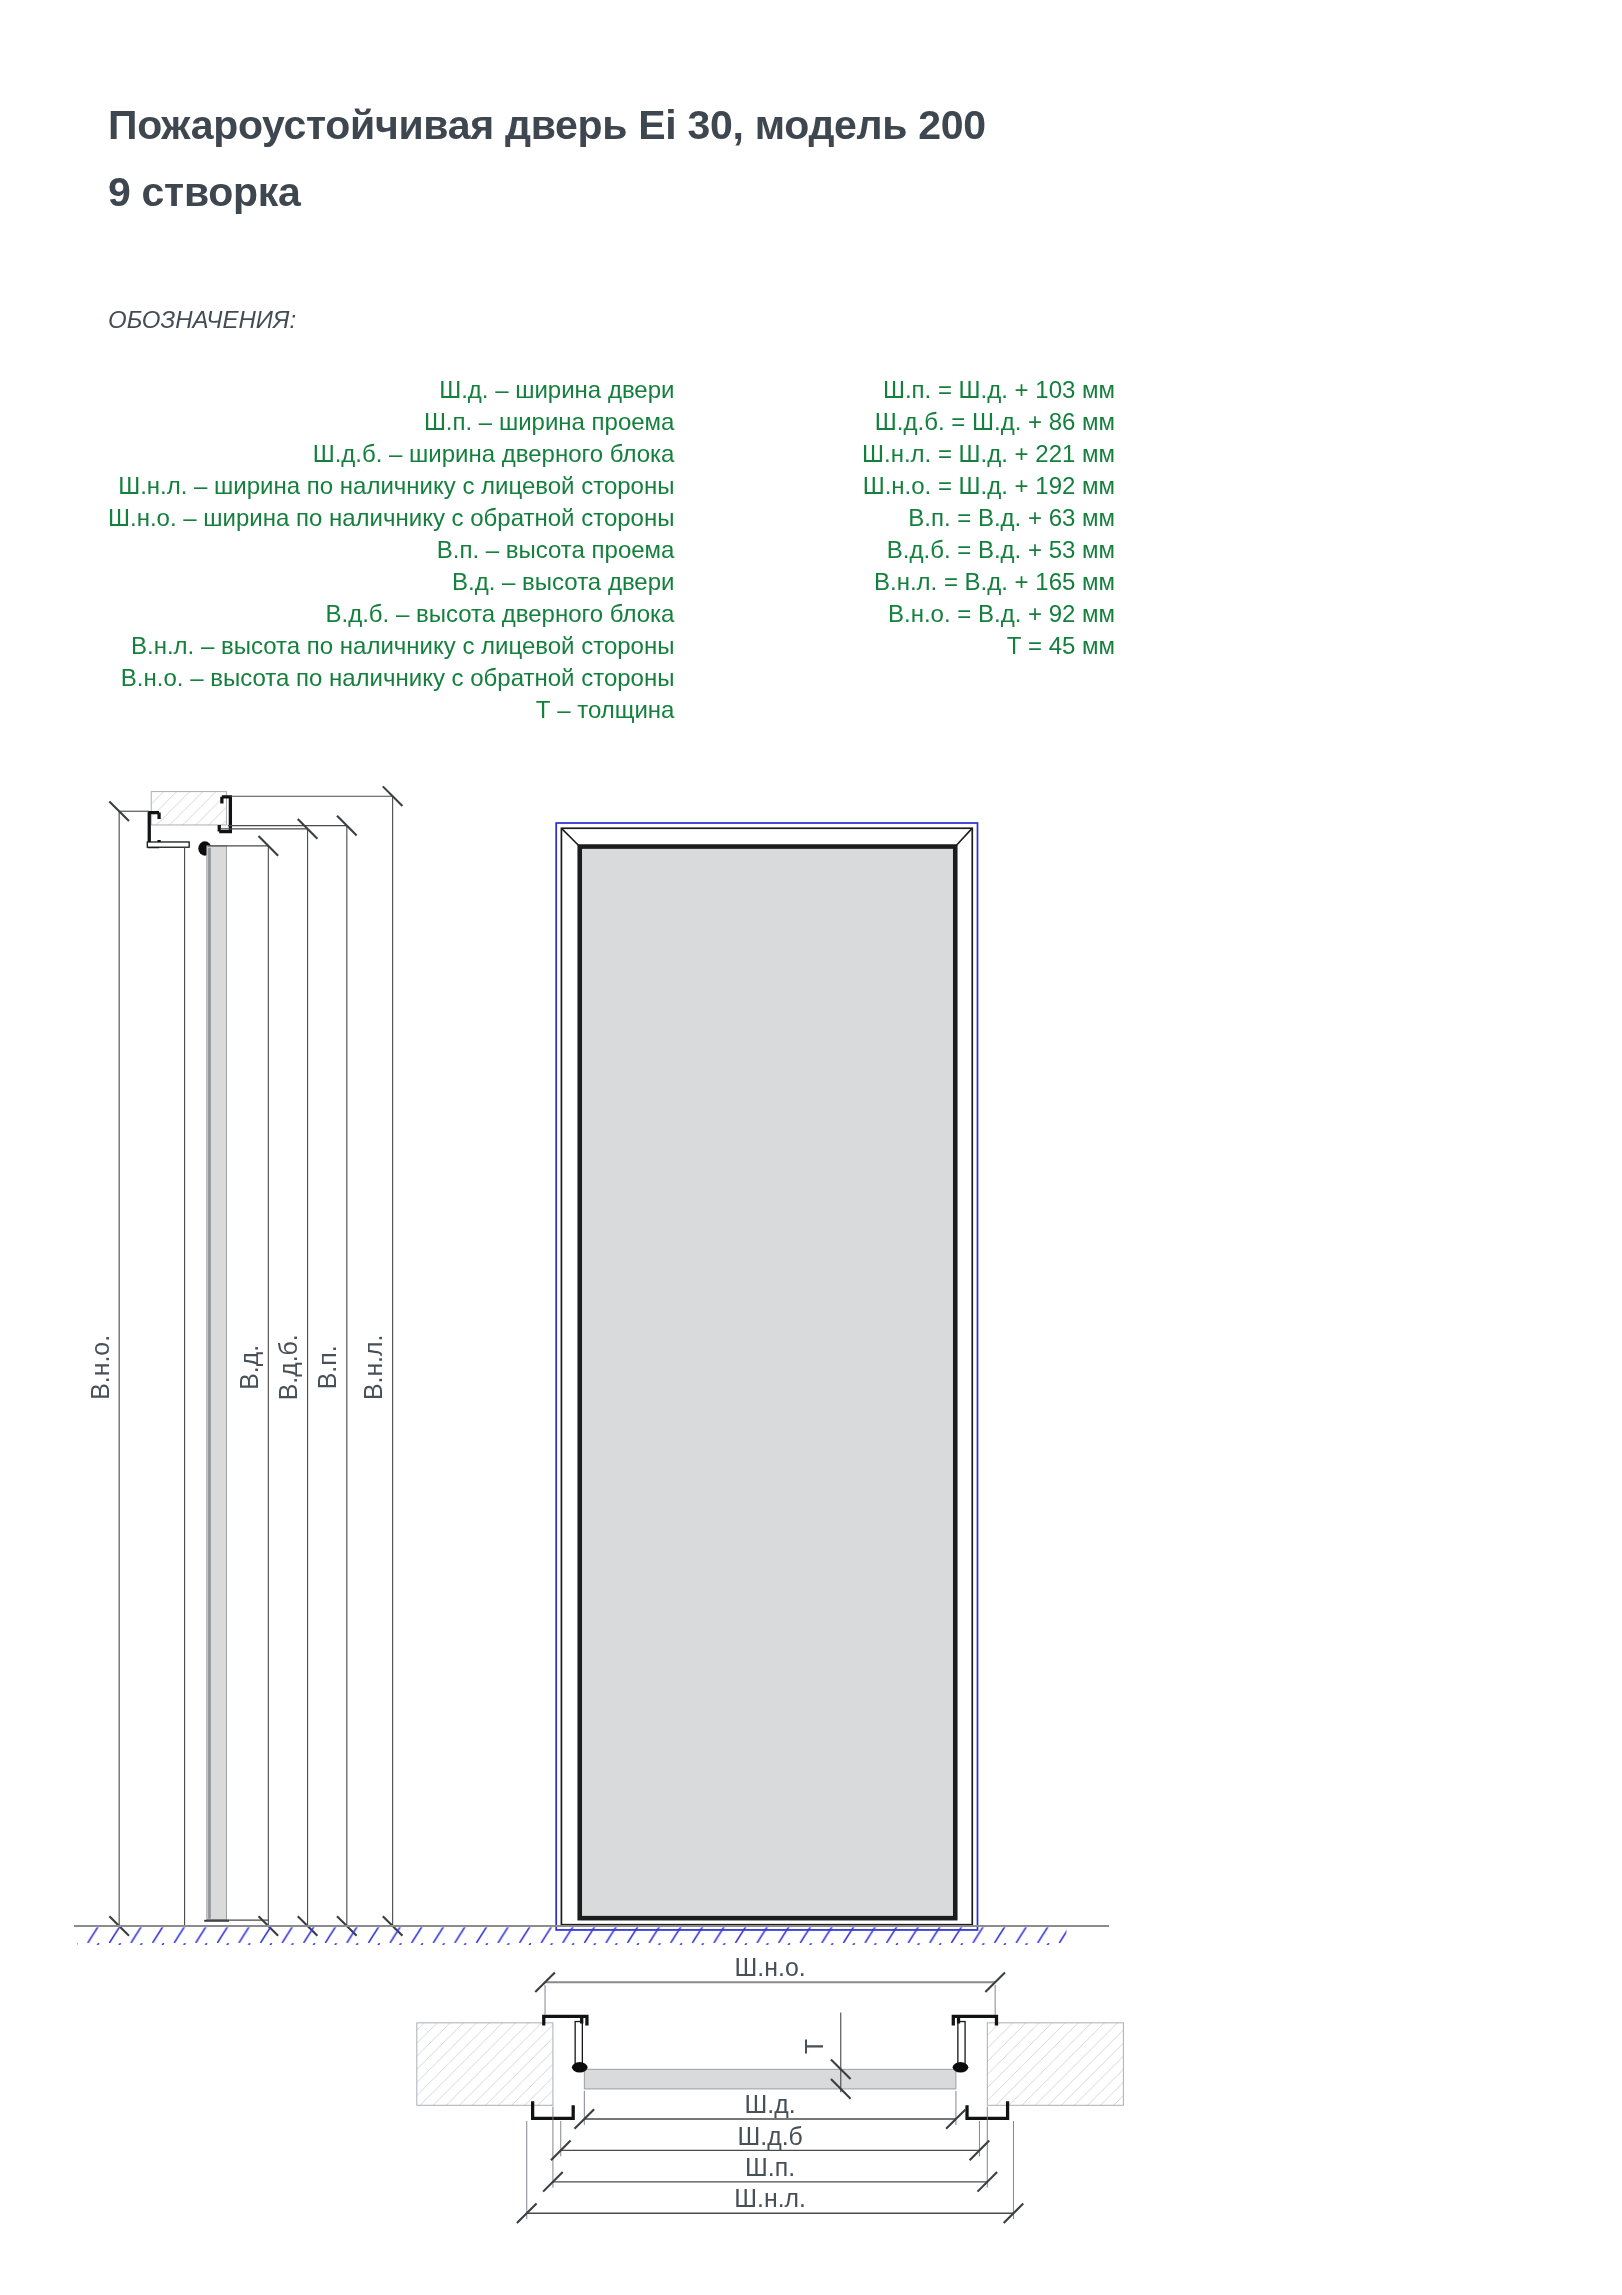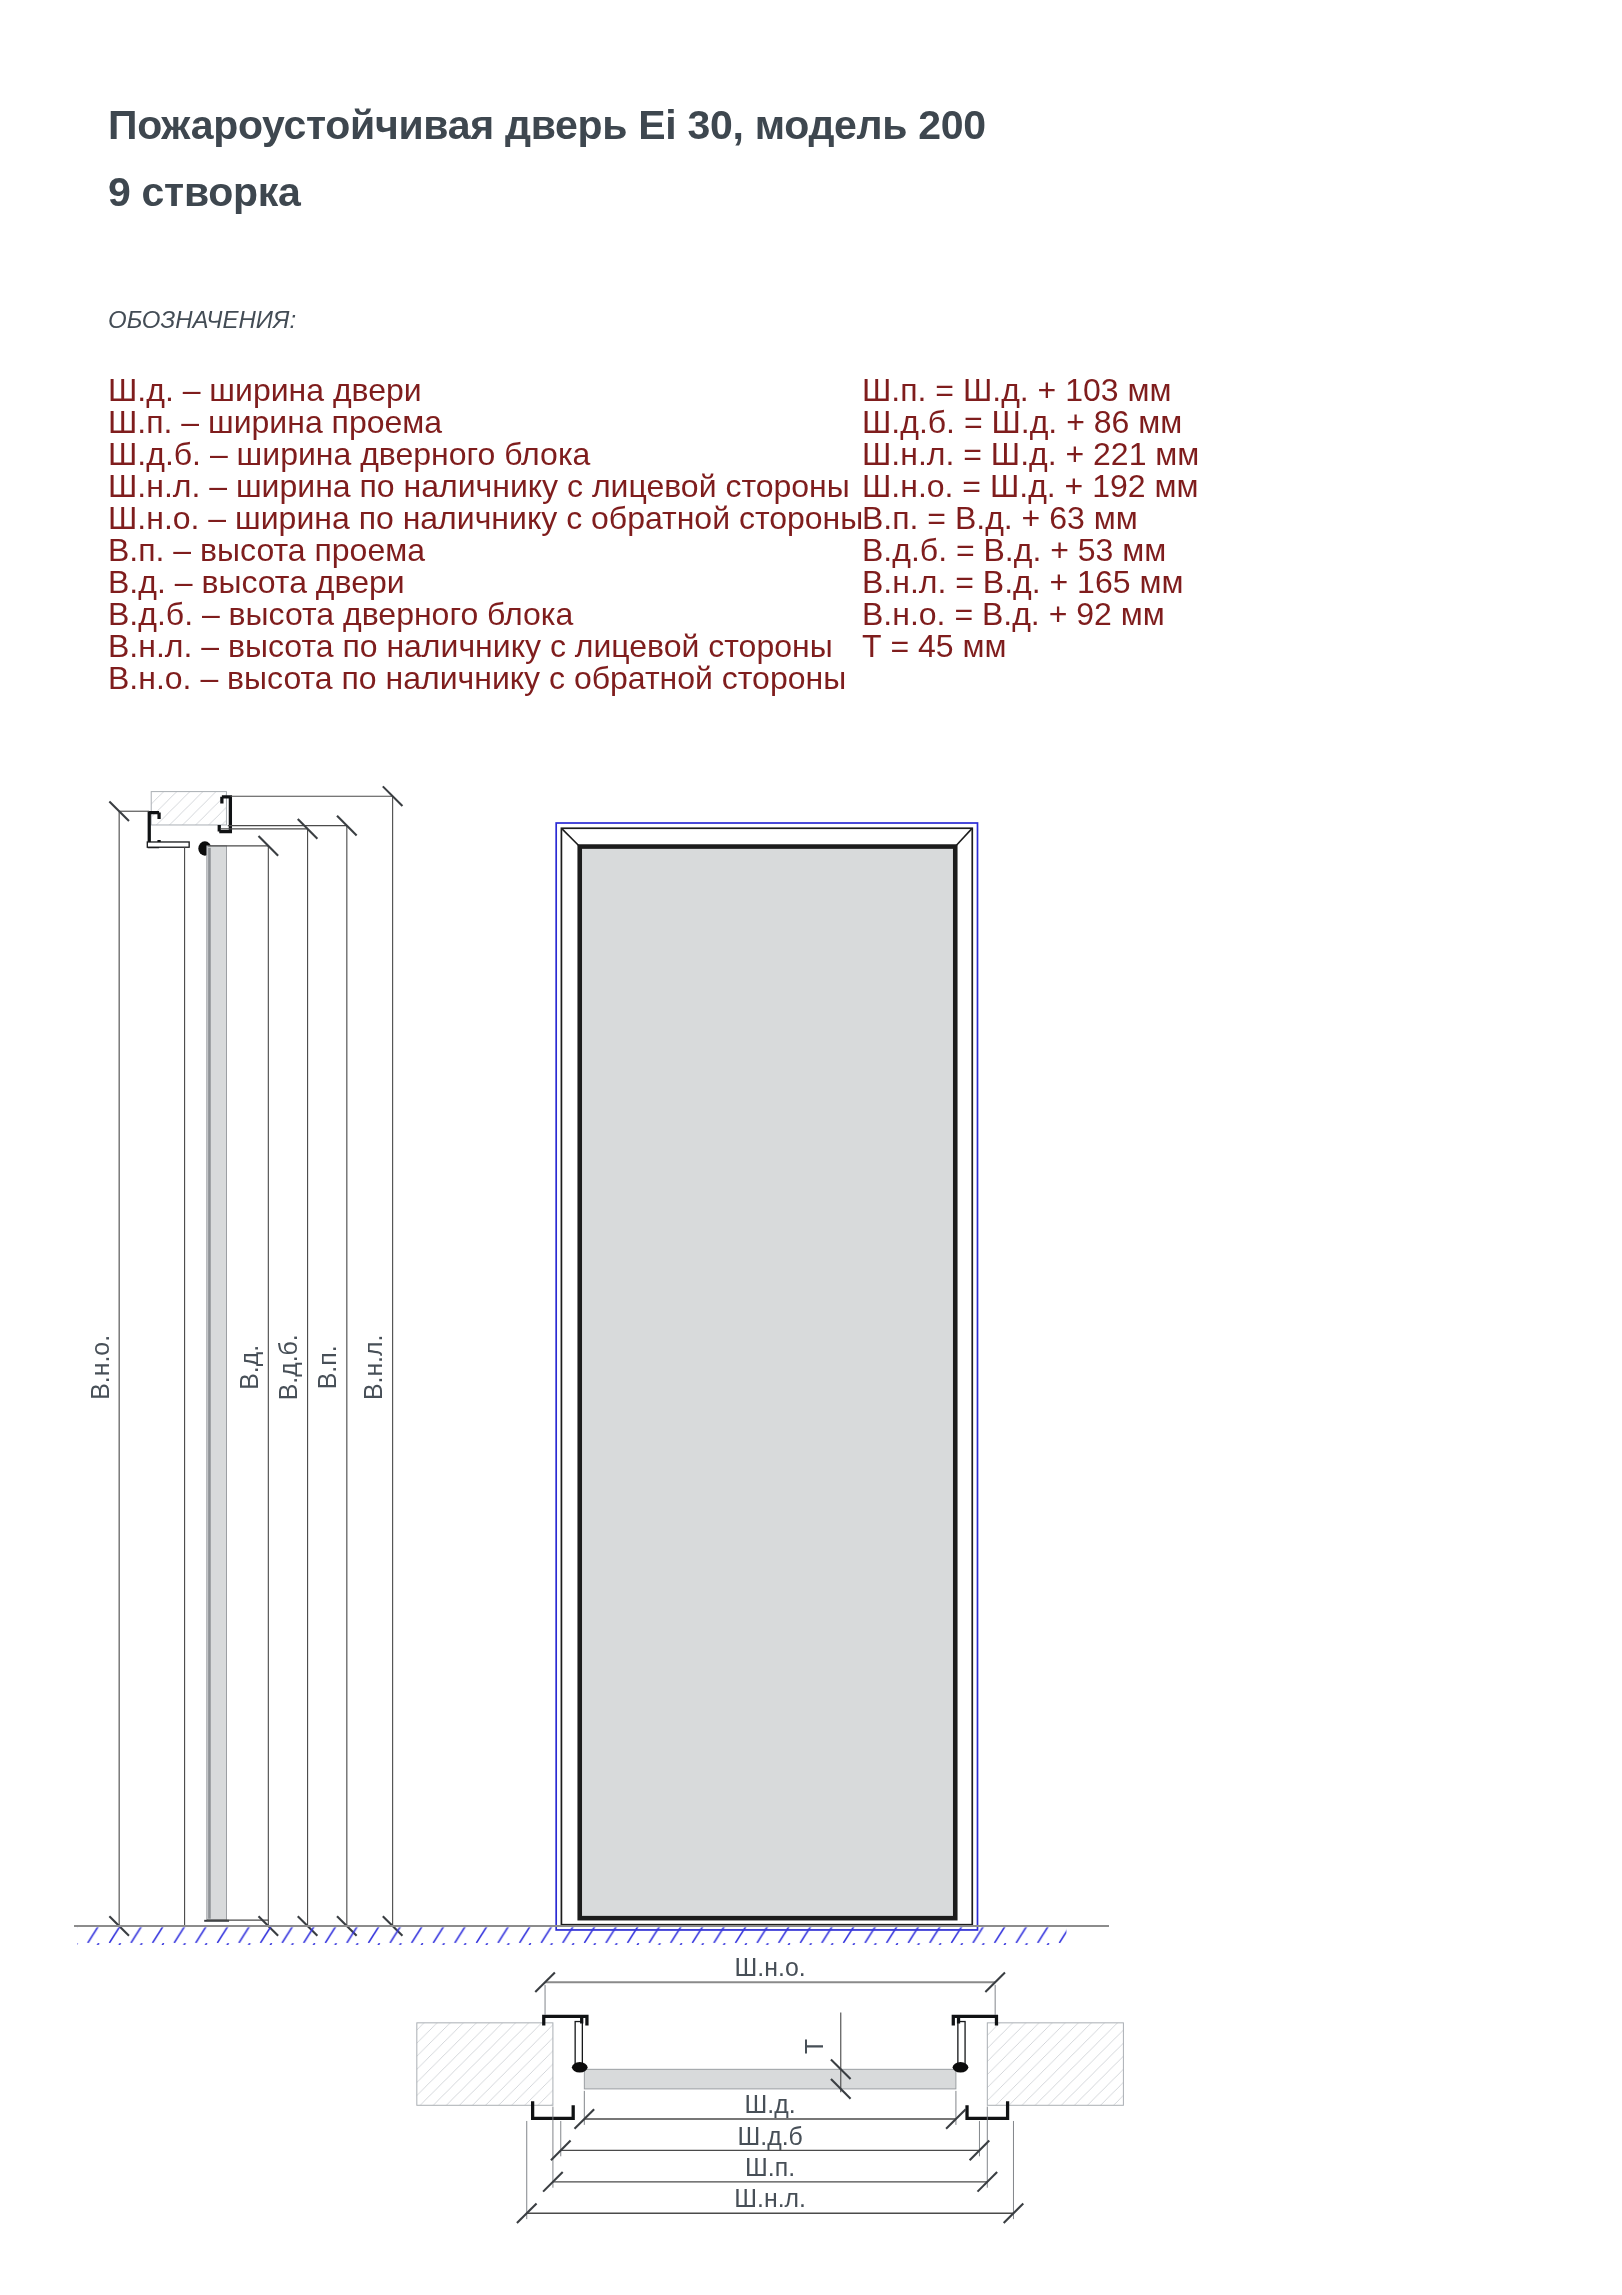--- a/index.html
+++ b/index.html
@@ -11,22 +11,23 @@
   .abs{position:absolute;}
   .title{
     left:108px;top:92px;width:1112px;
     font-size:41px;line-height:67px;font-weight:700;color:#3e474f;
     letter-spacing:-0.3px;
   }
   .legend-heading{
     left:108px;top:306px;font-size:24px;font-weight:400;color:#434c55;font-style:italic;
   }
   .legend-col{
-    top:374px;font-size:32px;line-height:32px;font-weight:400;color:#7f1d1d;
+    top:374px;font-size:24px;line-height:32px;font-weight:400;color:#15803d;
     white-space:nowrap;
+    text-align:right;
   }
   .legend-left{left:108px;}
   .legend-right{left:862px;}
   svg.drawing{position:absolute;left:0;top:0;}
   .thin{stroke:#4a4a4a;stroke-width:1.7;fill:none;}
   .ext{stroke:#767b80;stroke-width:1.4;fill:none;}
   .dim{stroke:#4a4a4a;stroke-width:2;fill:none;}
   .dim-thick{stroke:#8a8a8a;stroke-width:3;fill:none;}
   .profile{stroke:#101214;stroke-width:5;fill:none;stroke-linejoin:miter;}
   .profile-thin{stroke:#16181a;stroke-width:2;fill:#ffffff;}
@@ -186,20 +187,21 @@
   <div>Ш.д. – ширина двери</div>
   <div>Ш.п. – ширина проема</div>
   <div>Ш.д.б. – ширина дверного блока</div>
   <div>Ш.н.л. – ширина по наличнику с лицевой стороны</div>
   <div>Ш.н.о. – ширина по наличнику с обратной стороны</div>
   <div>В.п. – высота проема</div>
   <div>В.д. – высота двери</div>
   <div>В.д.б. – высота дверного блока</div>
   <div>В.н.л. – высота по наличнику с лицевой стороны</div>
   <div>В.н.о. – высота по наличнику с обратной стороны</div>
+  <div>Т – толщина</div>
 </div>
 
 <div class="abs legend-col legend-right">
   <div>Ш.п. = Ш.д. + 103 мм</div>
   <div>Ш.д.б. = Ш.д. + 86 мм</div>
   <div>Ш.н.л. = Ш.д. + 221 мм</div>
   <div>Ш.н.о. = Ш.д. + 192 мм</div>
   <div>В.п. = В.д. + 63 мм</div>
   <div>В.д.б. = В.д. + 53 мм</div>
   <div>В.н.л. = В.д. + 165 мм</div>

